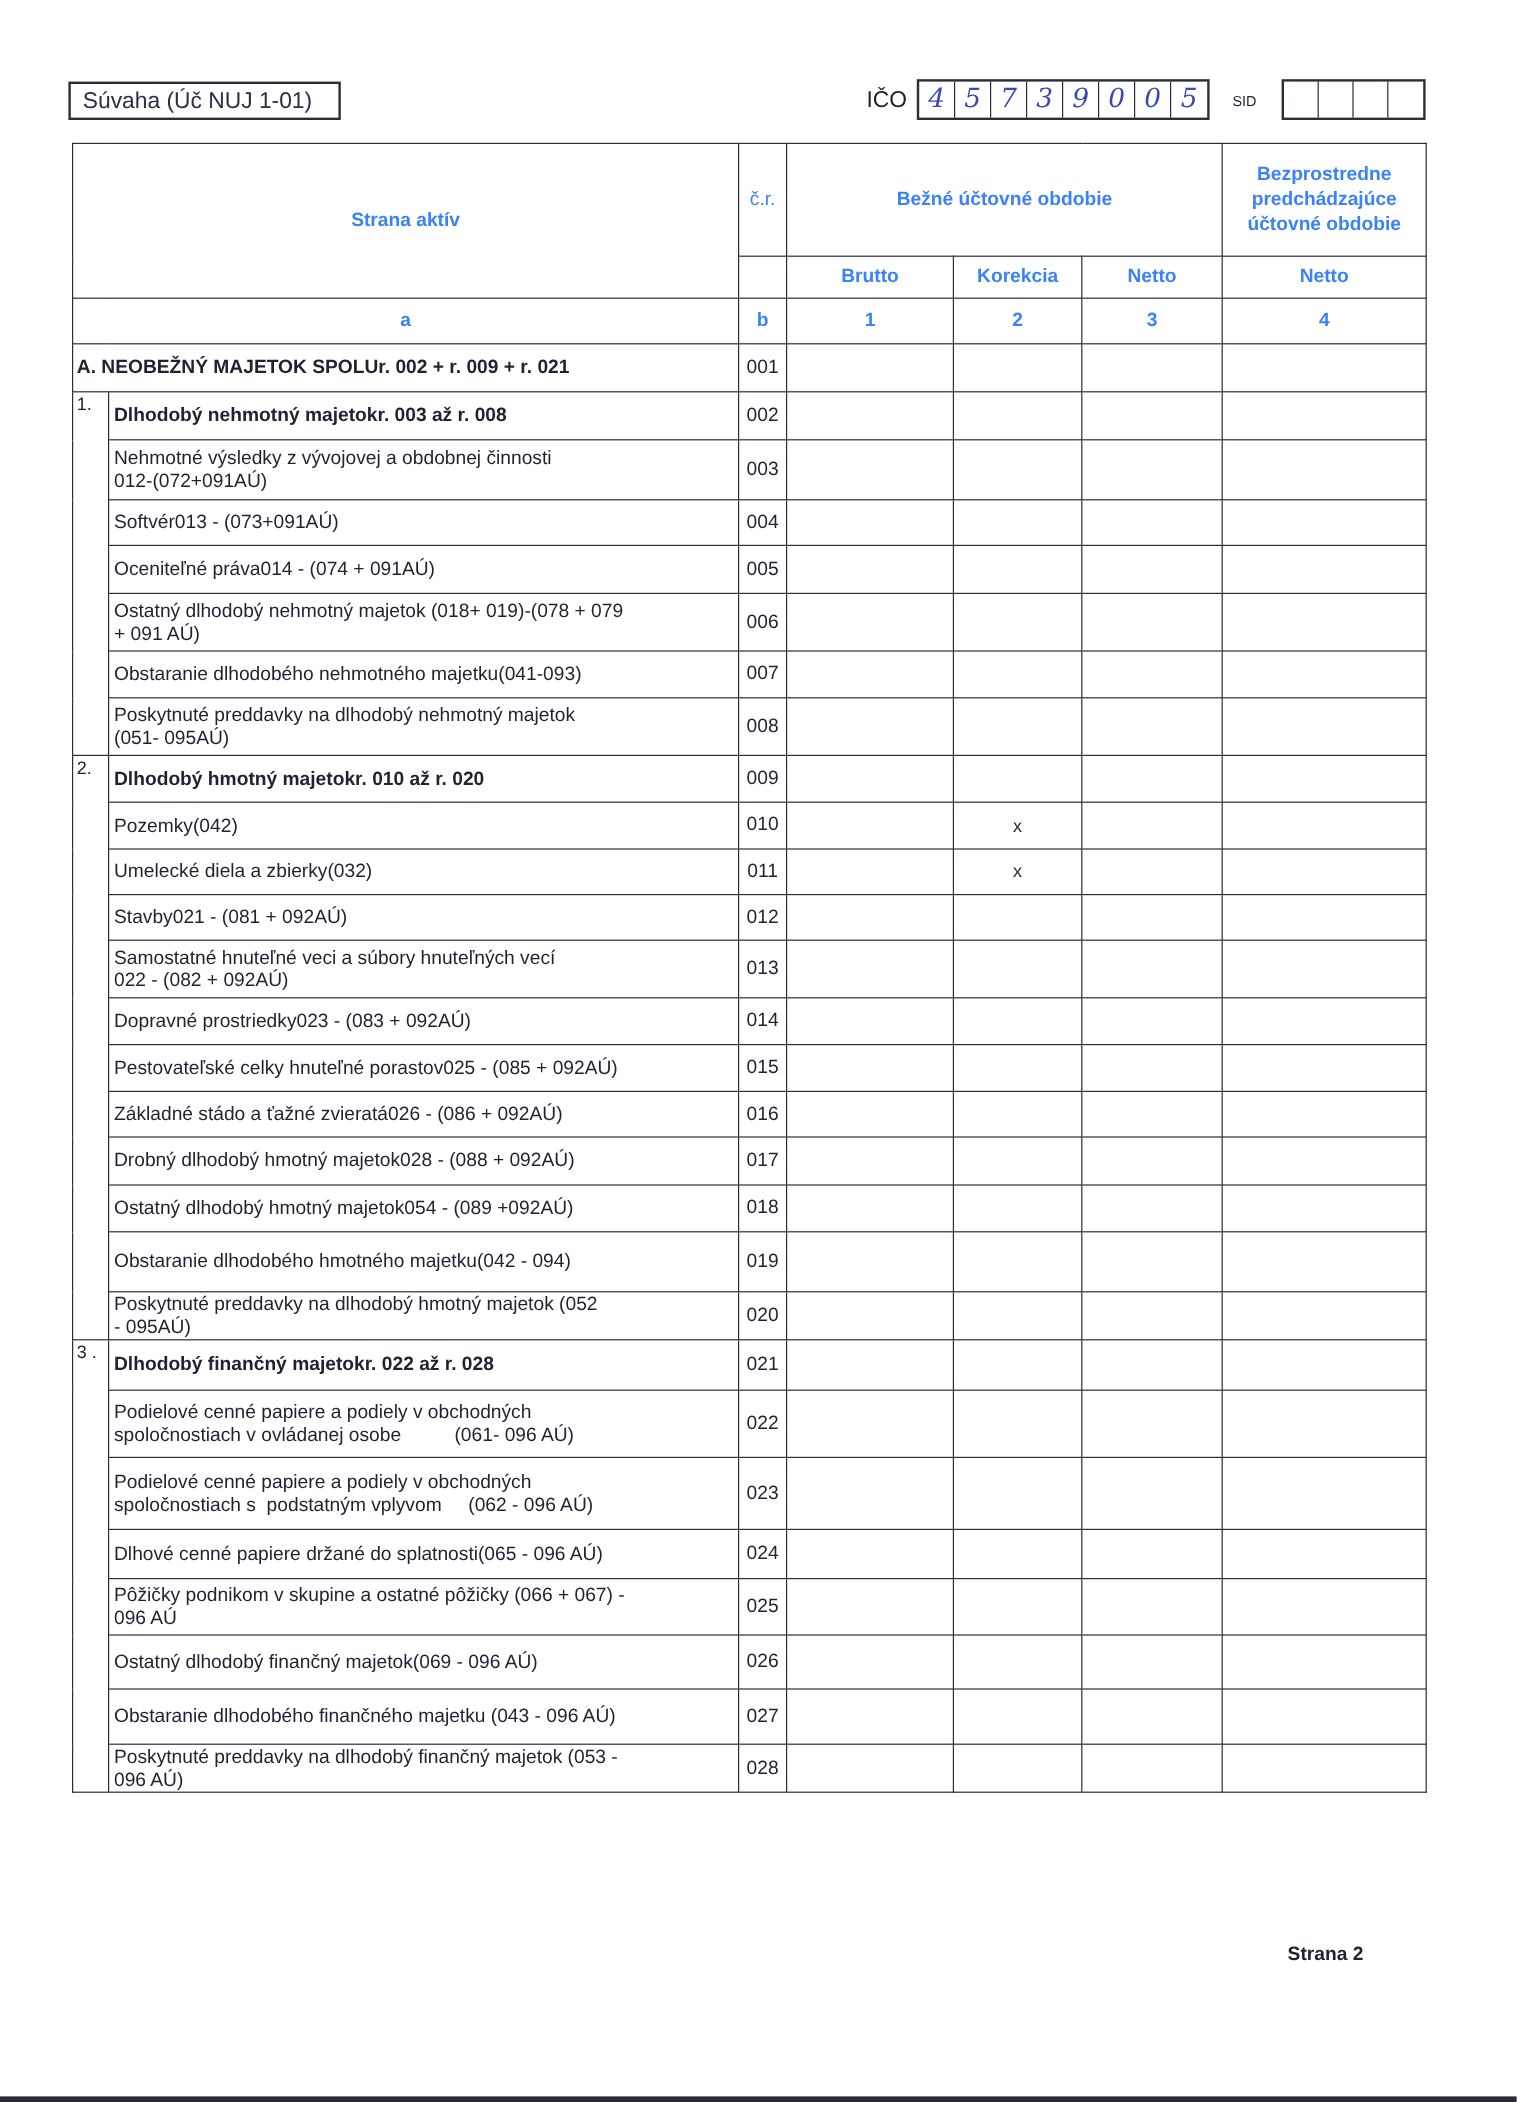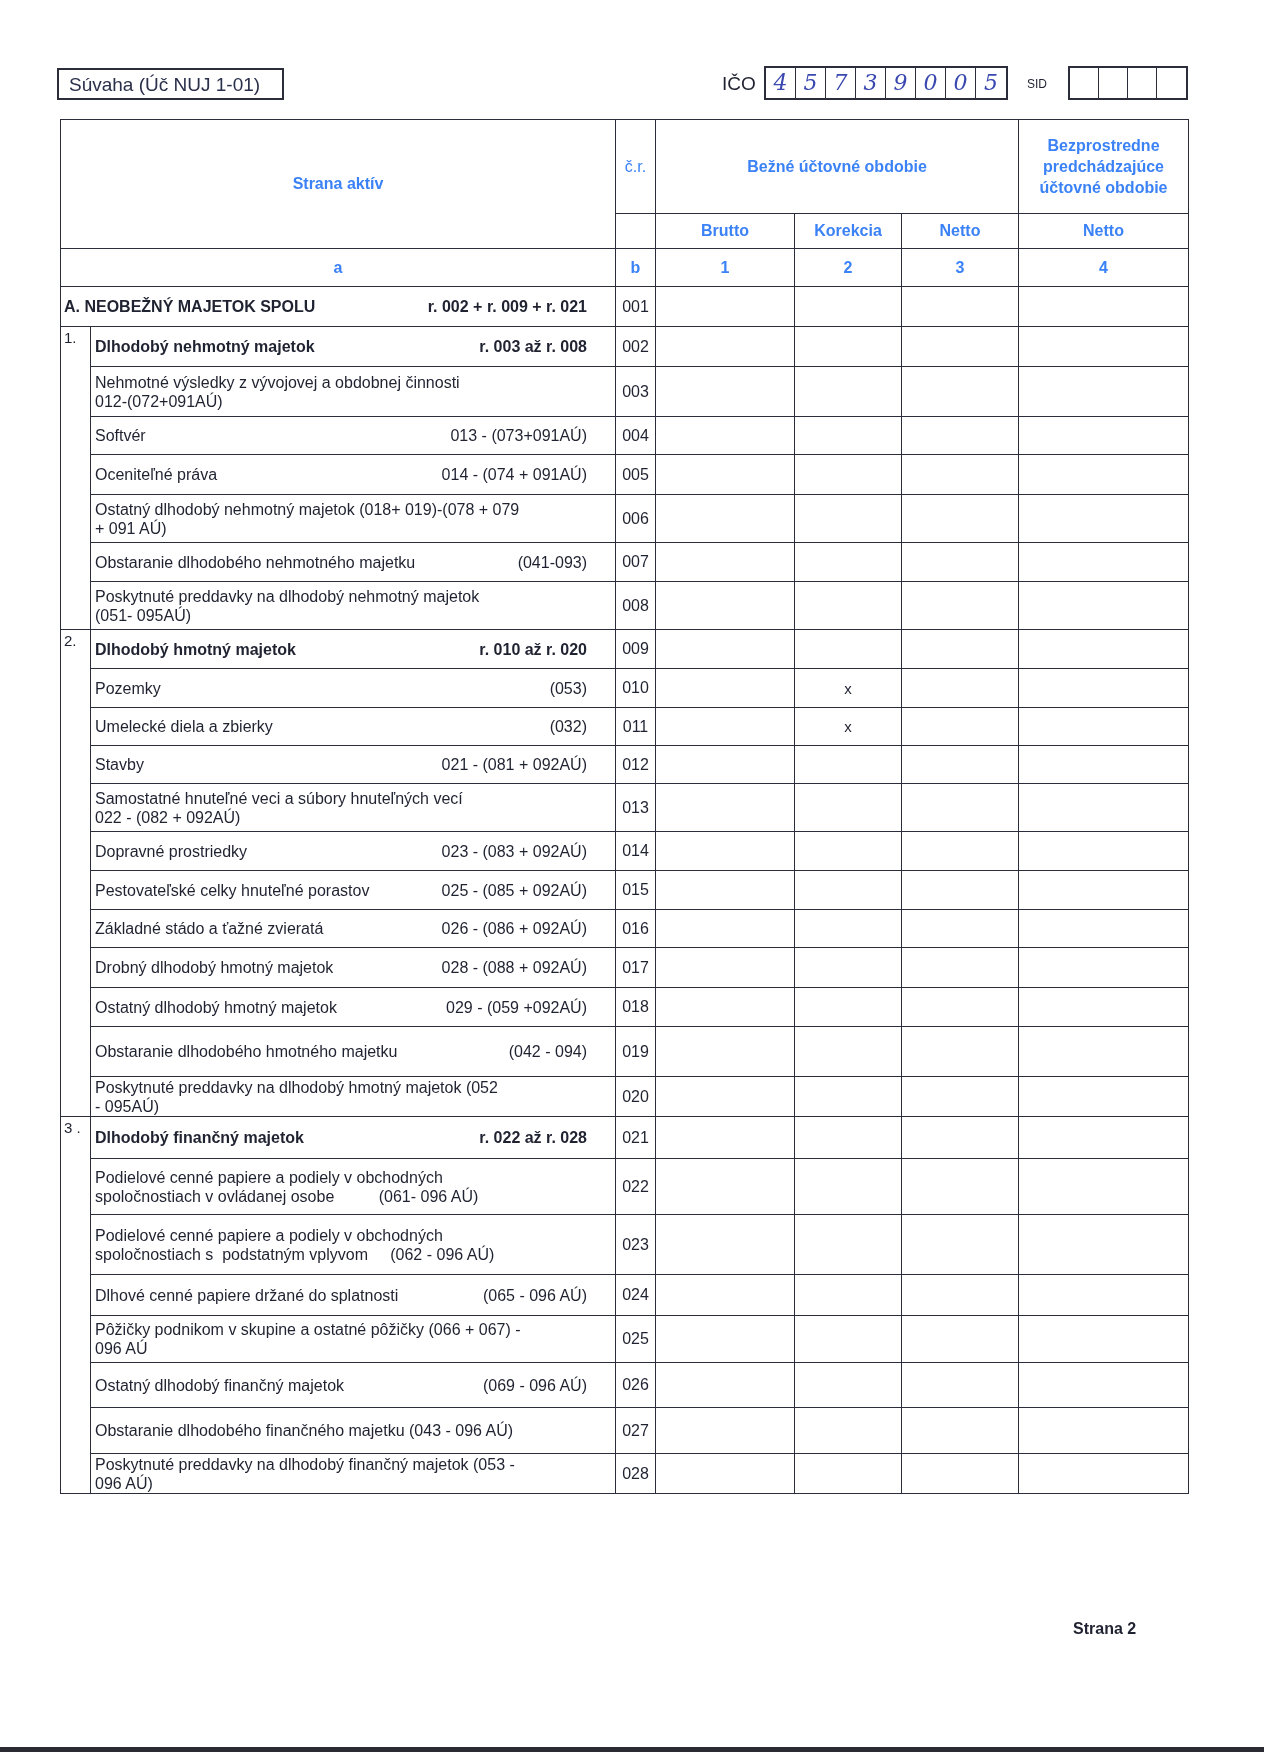--- a/index.html
+++ b/index.html
@@ -31,21 +31,21 @@
     border-collapse: collapse; table-layout: fixed;
     width: 1128px;
     font-size: 16px;
   }
   table.form td, table.form th {
     border: 1.5px solid #2b2d3a; padding: 0; box-sizing: border-box;
     vertical-align: middle; font-weight: normal;
   }
   table.form th { font-weight: bold; text-align: center; color: #3b82f6; }
   .c-num { text-align: center; }
-  .lbl-wrap { display: flex; justify-content: space-between; align-items: center; padding: 0 28px 0 4px; line-height: 19px; }
+  .lbl-wrap { display: flex; justify-content: flex-start; align-items: center; padding: 0 28px 0 4px; line-height: 19px; }
   .lbl-wrap.ml { display: block; padding-right: 30px; }
   .bold { font-weight: bold; }
   .sec-no { vertical-align: top !important; text-align: left; padding: 2px 0 0 3px !important; font-size: 15px; }
   .mark { text-align: center; font-size: 15px; }
   .footer { left: 1052px; top: 1620px; font-size: 16px; font-weight: bold; margin-left: 21px; }
   .bottom-bar { left: 0; top: 1747px; width: 1264px; height: 5px; background: #2a2b33; }
 </style>
 </head>
 <body>
 
@@ -221,21 +221,21 @@
         <td class="c-num bold">009</td>
         <td></td>
         <td class="mark"></td>
         <td></td>
         <td></td>
       </tr>
       <tr style="height: 39px;">
         <td>
           <div class="lbl-wrap">
             <span>Pozemky</span>
-            <span>(053)</span>
+            <span>(042)</span>
           </div>
         </td>
         <td class="c-num">010</td>
         <td></td>
         <td class="mark">x</td>
         <td></td>
         <td></td>
       </tr>
       <tr style="height: 38px;">
         <td>
@@ -325,21 +325,21 @@
         <td class="c-num">017</td>
         <td></td>
         <td class="mark"></td>
         <td></td>
         <td></td>
       </tr>
       <tr style="height: 39px;">
         <td>
           <div class="lbl-wrap">
             <span>Ostatný dlhodobý hmotný majetok</span>
-            <span>029 - (059 +092AÚ)</span>
+            <span>054 - (089 +092AÚ)</span>
           </div>
         </td>
         <td class="c-num">018</td>
         <td></td>
         <td class="mark"></td>
         <td></td>
         <td></td>
       </tr>
       <tr style="height: 50px;">
         <td>

